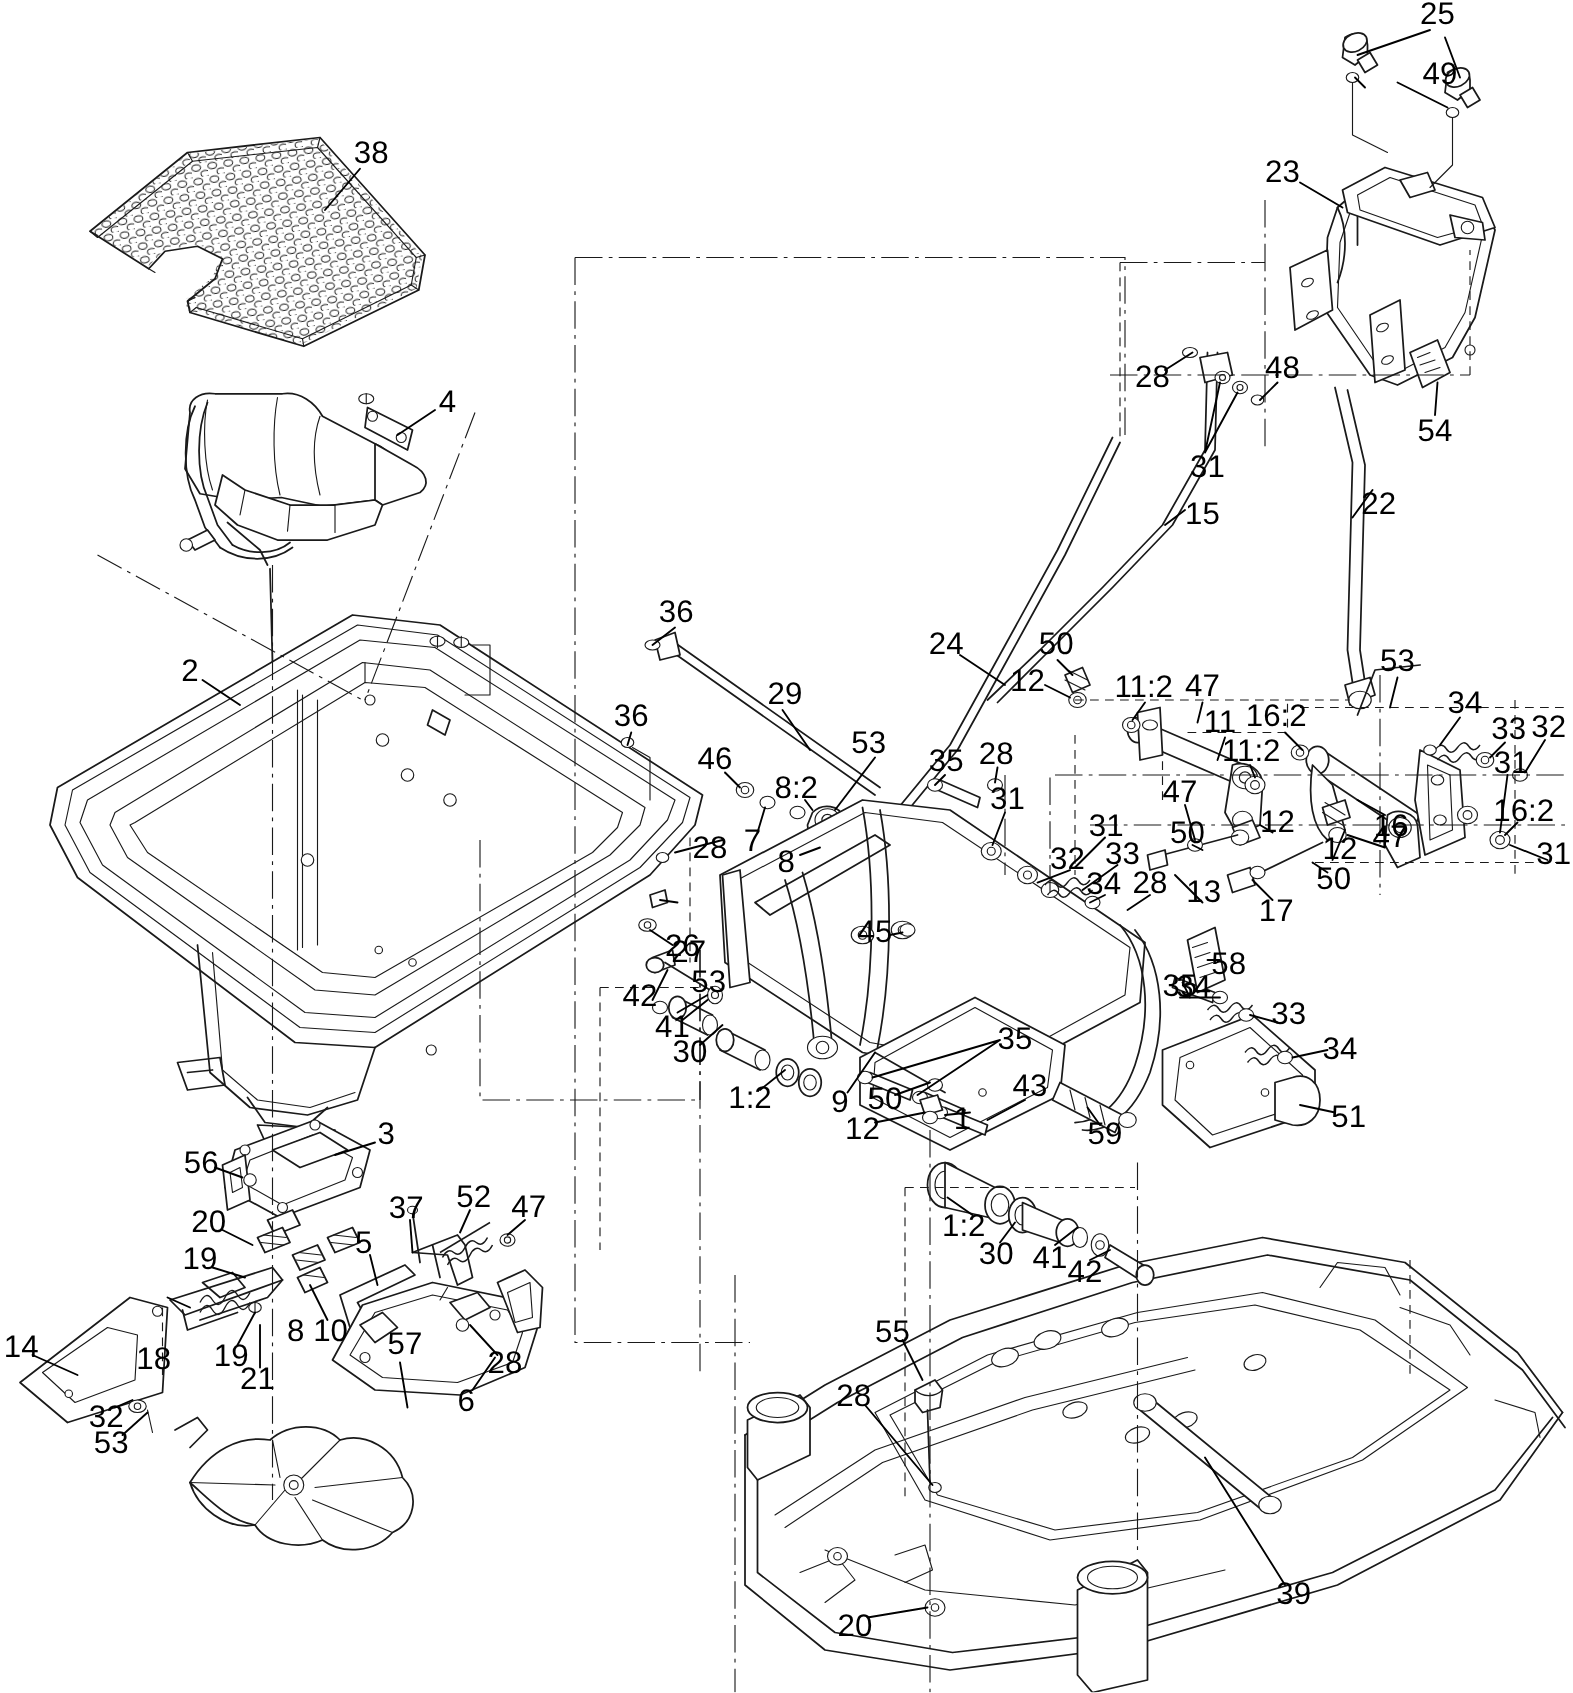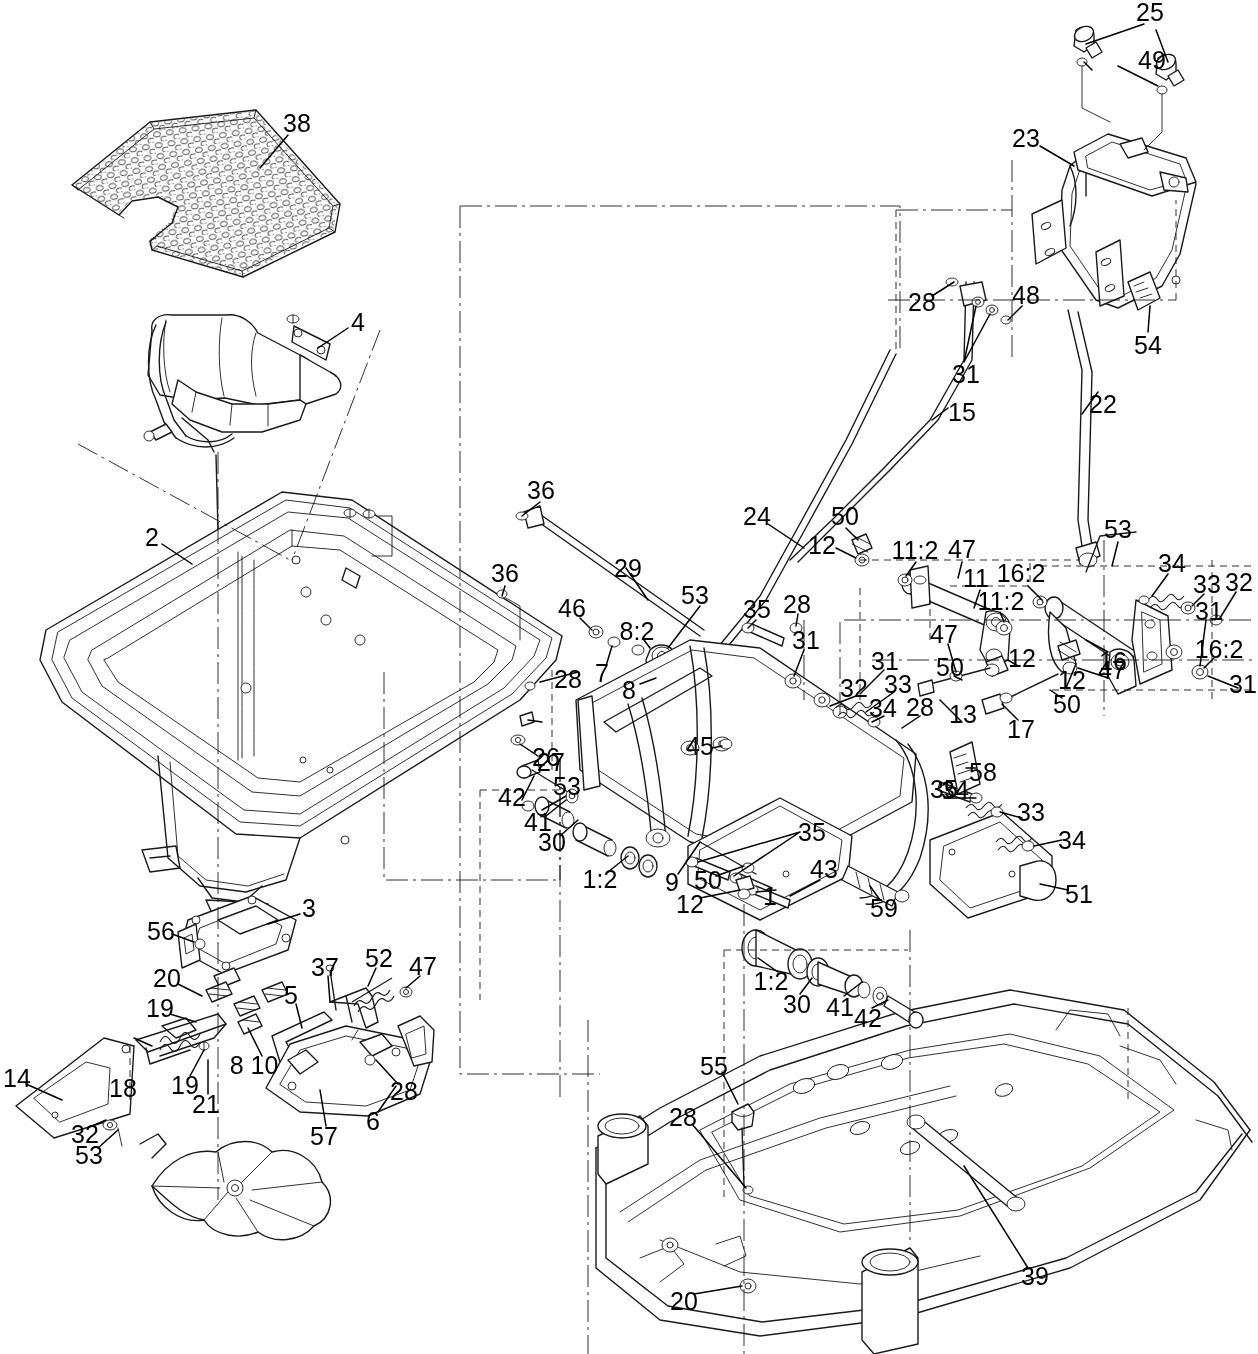--- a/index.html
+++ b/index.html
@@ -683,21 +683,21 @@
       <div class="callout" style="left: 297px; top: 123px;">38</div>
       <div class="callout" style="left: 922px; top: 302px;">28</div>
       <div class="callout" style="left: 1026px; top: 295px;">48</div>
       <div class="callout" style="left: 1148px; top: 345px;">54</div>
       <div class="callout" style="left: 358px; top: 322px;">4</div>
       <div class="callout" style="left: 966px; top: 374px;">31</div>
       <div class="callout" style="left: 962px; top: 412px;">15</div>
       <div class="callout" style="left: 1103px; top: 404px;">22</div>
       <div class="callout" style="left: 541px; top: 490px;">36</div>
       <div class="callout" style="left: 152px; top: 537px;">2</div>
-      <div class="callout" style="left: 628px; top: 556px; margin-top: 12px;">29</div>
+      <div class="callout" style="left: 628px; top: 556px;">29</div>
       <div class="callout" style="left: 757px; top: 516px;">24</div>
       <div class="callout" style="left: 845px; top: 516px;">50</div>
       <div class="callout" style="left: 822px; top: 545px;">12</div>
       <div class="callout" style="left: 1118px; top: 529px;">53</div>
       <div class="callout" style="left: 915px; top: 550px;">11:2</div>
       <div class="callout" style="left: 962px; top: 549px;">47</div>
       <div class="callout" style="left: 1172px; top: 563px;">34</div>
       <div class="callout" style="left: 505px; top: 573px;">36</div>
       <div class="callout" style="left: 976px; top: 578px;">11</div>
       <div class="callout" style="left: 1021px; top: 573px;">16:2</div>
@@ -762,21 +762,21 @@
       <div class="callout" style="left: 379px; top: 958px;">52</div>
       <div class="callout" style="left: 423px; top: 966px;">47</div>
       <div class="callout" style="left: 160px; top: 1008px;">19</div>
       <div class="callout" style="left: 291px; top: 995px;">5</div>
       <div class="callout" style="left: 123px; top: 1088px;">18</div>
       <div class="callout" style="left: 254px; top: 1065px; text-align: right;">8 10</div>
       <div class="callout" style="left: 404px; top: 1091px;">28</div>
       <div class="callout" style="left: 17px; top: 1078px;">14</div>
       <div class="callout" style="left: 185px; top: 1085px;">19</div>
       <div class="callout" style="left: 206px; top: 1104px;">21</div>
-      <div class="callout" style="left: 324px; top: 1136px;">57</div>
+      <div class="callout" style="left: 324px; top: 1076px;">57</div>
       <div class="callout" style="left: 373px; top: 1121px;">6</div>
       <div class="callout" style="left: 85px; top: 1134px;">32</div>
       <div class="callout" style="left: 89px; top: 1155px;">53</div>
       <div class="callout" style="left: 714px; top: 1066px;">55</div>
       <div class="callout" style="left: 683px; top: 1117px;">28</div>
       <div class="callout" style="left: 1035px; top: 1276px;">39</div>
       <div class="callout" style="left: 684px; top: 1301px;">20</div>
     </div>
 
 </div>

